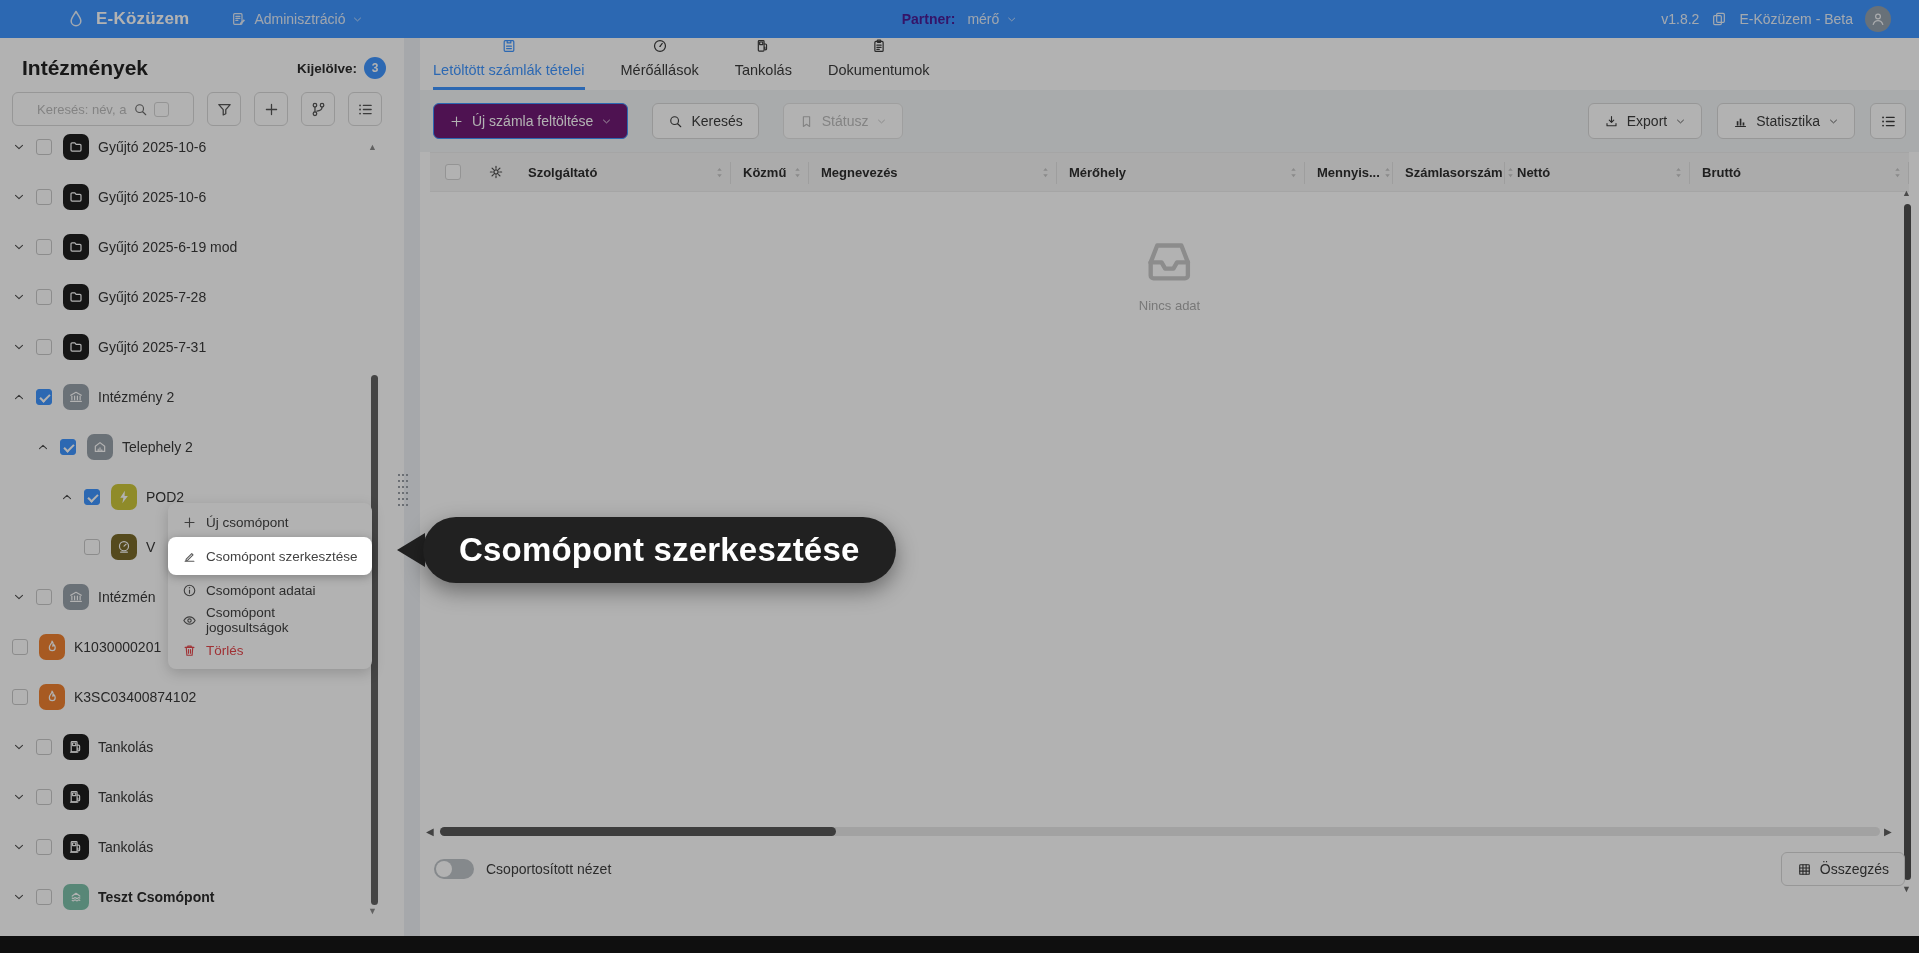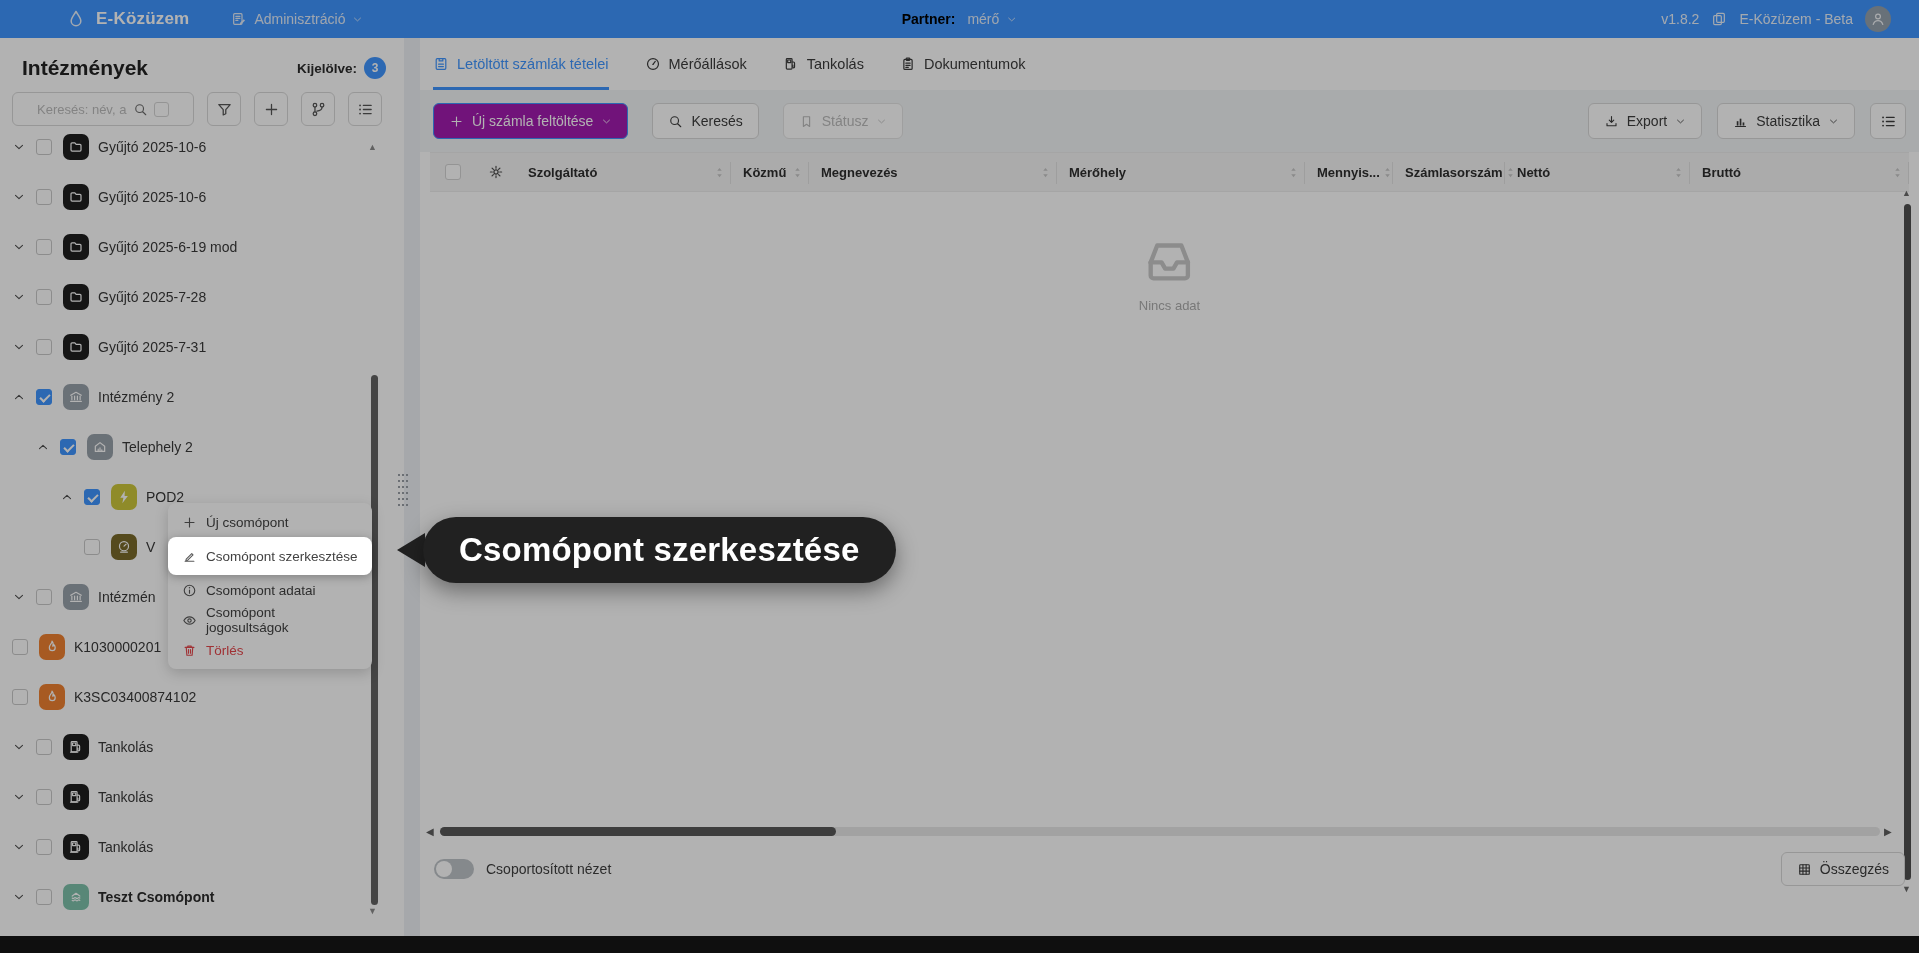--- a/index.html
+++ b/index.html
@@ -10,21 +10,21 @@
   svg.ic { display:block; }
 
   
   .topbar { position:absolute; left:0; top:0; width:100%; height:38px; background:#4096ff;
     display:flex; align-items:center; color:#eaf2fd; font-size:14px; }
   .tb-left { display:flex; align-items:center; gap:10px; padding-left:66px; }
   .app-name { font-weight:bold; font-size:17px; color:#fff; letter-spacing:.2px; }
   .tb-item { display:flex; align-items:center; gap:7px; cursor:pointer; color:#e3edfb; }
   .tb-admin { margin-left:32px; }
   .tb-center { position:absolute; left:50%; transform:translateX(-50%); display:flex; align-items:center; gap:12px; }
-  .partner-label { font-weight:bold; color:#000000; }
+  .partner-label { font-weight:bold; color:#4c1d95; }
   .tb-right { margin-left:auto; display:flex; align-items:center; gap:12px; padding-right:28px; }
   .avatar { width:26px; height:26px; border-radius:50%; background:#96a2ae; display:flex; align-items:center; justify-content:center; color:#f2f5f8; }
 
   
   .sidebar { position:absolute; left:0; top:38px; width:404px; height:898px; background:#fff; overflow:hidden; }
   .sb-head { display:flex; align-items:center; justify-content:space-between; padding:18px 18px 0 22px; }
   .sb-title { font-size:21px; font-weight:bold; color:#232323; }
   .sb-sel { display:flex; align-items:center; gap:7px; font-size:13.5px; font-weight:bold; color:#2b2b2b; }
   .badge { width:22px; height:22px; border-radius:50%; background:#4096ff; color:#fff; font-size:12px;
     font-weight:bold; display:flex; align-items:center; justify-content:center; }
@@ -55,27 +55,27 @@
   .sb-scroll-thumb { position:absolute; left:371px; top:337px; width:7px; height:530px; border-radius:4px; background:#636363; }
   .sb-scroll-down { position:absolute; left:368px; top:868px; font-size:9px; color:#8d8d8d; }
 
   .divider-handle { position:absolute; left:397px; top:472px; width:13px; height:38px;
     background-image:radial-gradient(circle, #9aa0a6 1px, transparent 1.3px); background-size:4px 6px; }
 
   
   .main { position:absolute; left:420px; top:38px; width:1499px; height:898px; background:#fff; }
   .tabs { display:flex; align-items:center; height:52px; padding-left:13px; background:#fff; }
   .tab { display:flex; align-items:center; gap:8px; font-size:14.5px; color:#3c3c3c; margin-right:36px;
-    height:52px; position:relative; cursor:pointer; }
+    height:52px; position:relative; cursor:pointer;flex-direction:column; }
   .tab.active { color:#4096ff; }
   .tab.active::after { content:""; position:absolute; left:0; right:0; bottom:0; height:3px; background:#4096ff; }
   .band { height:62px; background:#f3f5f7; display:flex; align-items:center; padding:0 13px; gap:24px; }
   .btn { height:36px; border:1px solid #d9d9d9; border-radius:6px; background:#fff; display:flex;
     align-items:center; gap:8px; padding:0 15px; font-size:14px; color:#3d3d3d; cursor:pointer; }
-  .btn.primary { background:#a21caf; border-color:#4096ff; color:#fff; }
+  .btn.primary { background:#701a75; border-color:#4096ff; color:#fff; }
   .btn.disabled { color:#bcbcbc; border-color:#e4e4e4; cursor:default; }
   .band-right { margin-left:auto; display:flex; align-items:center; gap:15px; }
   .btn.icon-only { width:36px; padding:0; justify-content:center; }
 
   .thead { display:flex; align-items:center; height:40px; margin:0 10px; background:#f5f5f5;
     border-top:1px solid #ececec; border-bottom:1px solid #ececec; font-size:13px; font-weight:bold; color:#2f2f2f; }
   .th-lead { width:46px; display:flex; align-items:center; justify-content:center; }
   .th-gear { width:40px; display:flex; align-items:center; justify-content:center; color:#4a4a4a; }
   .th { display:flex; align-items:center; height:100%; padding-left:12px; position:relative; flex:none; }
   .th .sort { margin-left:auto; margin-right:4px; color:#c6c6c6; }

